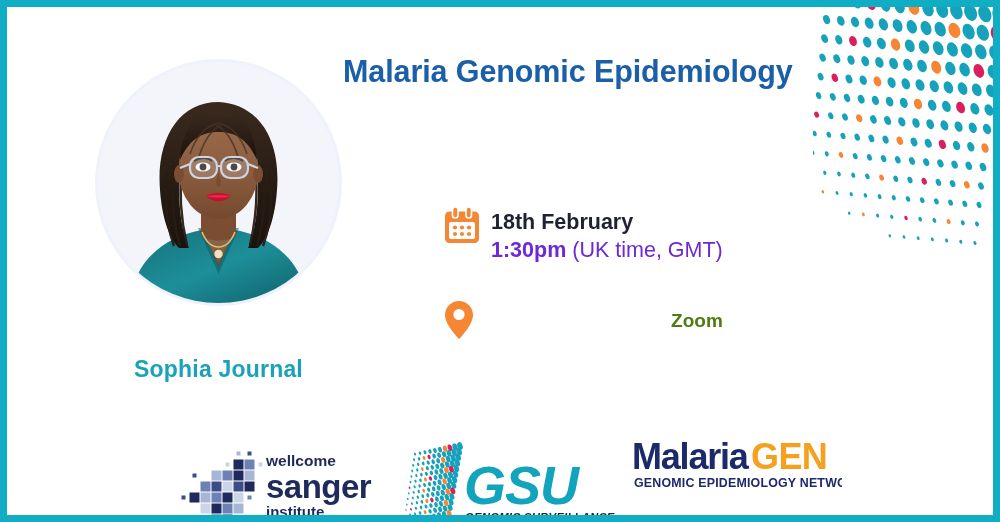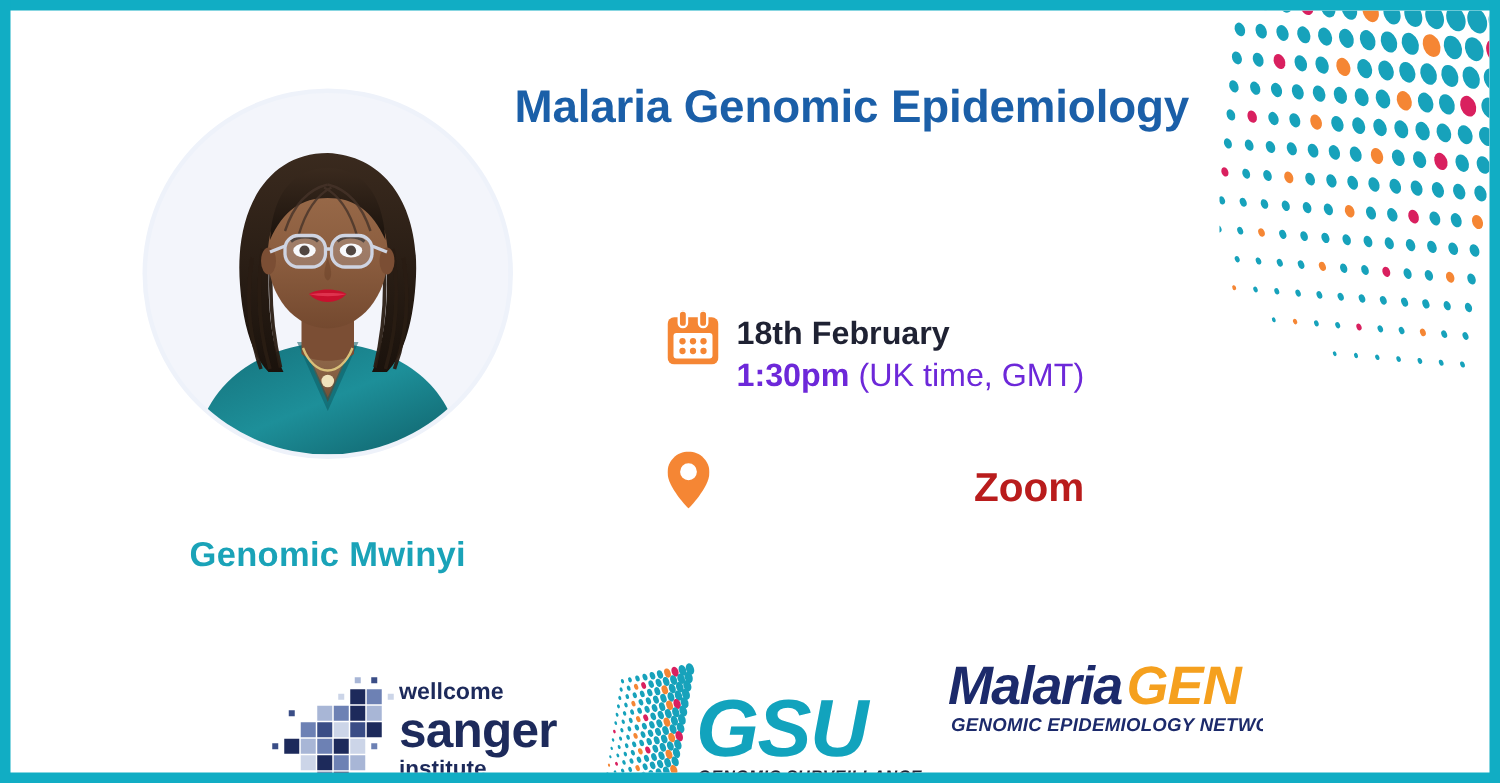--- a/index.html
+++ b/index.html
@@ -40,28 +40,28 @@
   
   .info{position:absolute;left:438px;top:200px;}
   .info-row{display:flex;align-items:flex-start;justify-content:space-between;}
   .info-row + .info-row{margin-top:36px;}
   .info-icon{width:46px;flex:0 0 46px;display:flex;align-items:center;justify-content:flex-start;}
   .info-text{padding-top:1px;}
   .line-date{font-size:21.5px;font-weight:bold;color:#1f2233;line-height:1.32;white-space:nowrap;}
   .line-time{font-size:21.5px;color:#6d28d9;line-height:1.32;white-space:nowrap;}
   .line-time b{font-weight:bold;}
   .line-time span.soft{font-weight:normal;}
-  .line-zoom{font-size:27px;font-weight:bold;color:#b91c1c;line-height:1.32;padding-top:6px;}
+  .line-zoom{font-size:19px;font-weight:bold;color:#4d7c0f;line-height:1.32;padding-top:6px;}
 
   
   .logos{position:absolute;left:7px;right:7px;top:418px;height:86px;}
   .logo{position:absolute;top:17px;}
   .logo-sanger{left:160px;width:225px;height:80px;}
   .logo-gsu{left:390px;width:215px;height:84px;font-style:italic;}
-  .logo-mgen{left:618px;width:210px;height:62px;top:8px;font-style:italic;}
+  .logo-mgen{left:618px;width:210px;height:62px;top:8px;}
   .logo svg{display:block;}
 </style>
 </head>
 <body>
 
 <div class="poster">
 
   <div class="frame-top"></div>
   <div class="frame-bottom"></div>
   <div class="frame-left"></div>
@@ -309,21 +309,21 @@
 
           <path d="M108 134 C114 130 127 130 133 134 C127 141 114 141 108 134 Z" fill="#c8102e"></path>
           <path d="M108 134 C115 133 126 133 133 134 C126 136 115 136 108 134 Z" fill="#e8415c" opacity="0.7"></path>
 
           <path d="M104 170 C112 190 129 190 137 170" stroke="#d9c07a" stroke-width="1.6" fill="none"></path>
           <circle cx="120.5" cy="192" r="4.2" fill="#efe3bc"></circle>
         </svg>
       </div>
     </div>
 
-    <div class="speaker-name">Genomic Mwinyi</div>
+    <div class="speaker-name">Sophia Journal</div>
 
     <div class="headline">
       <div class="head-line1">Malaria Genomic Epidemiology</div>
     </div>
 
     <div class="info">
 
       <div class="info-row">
         <div class="info-icon">
           <svg width="34" height="36" viewBox="0 0 34 36" aria-hidden="true">

